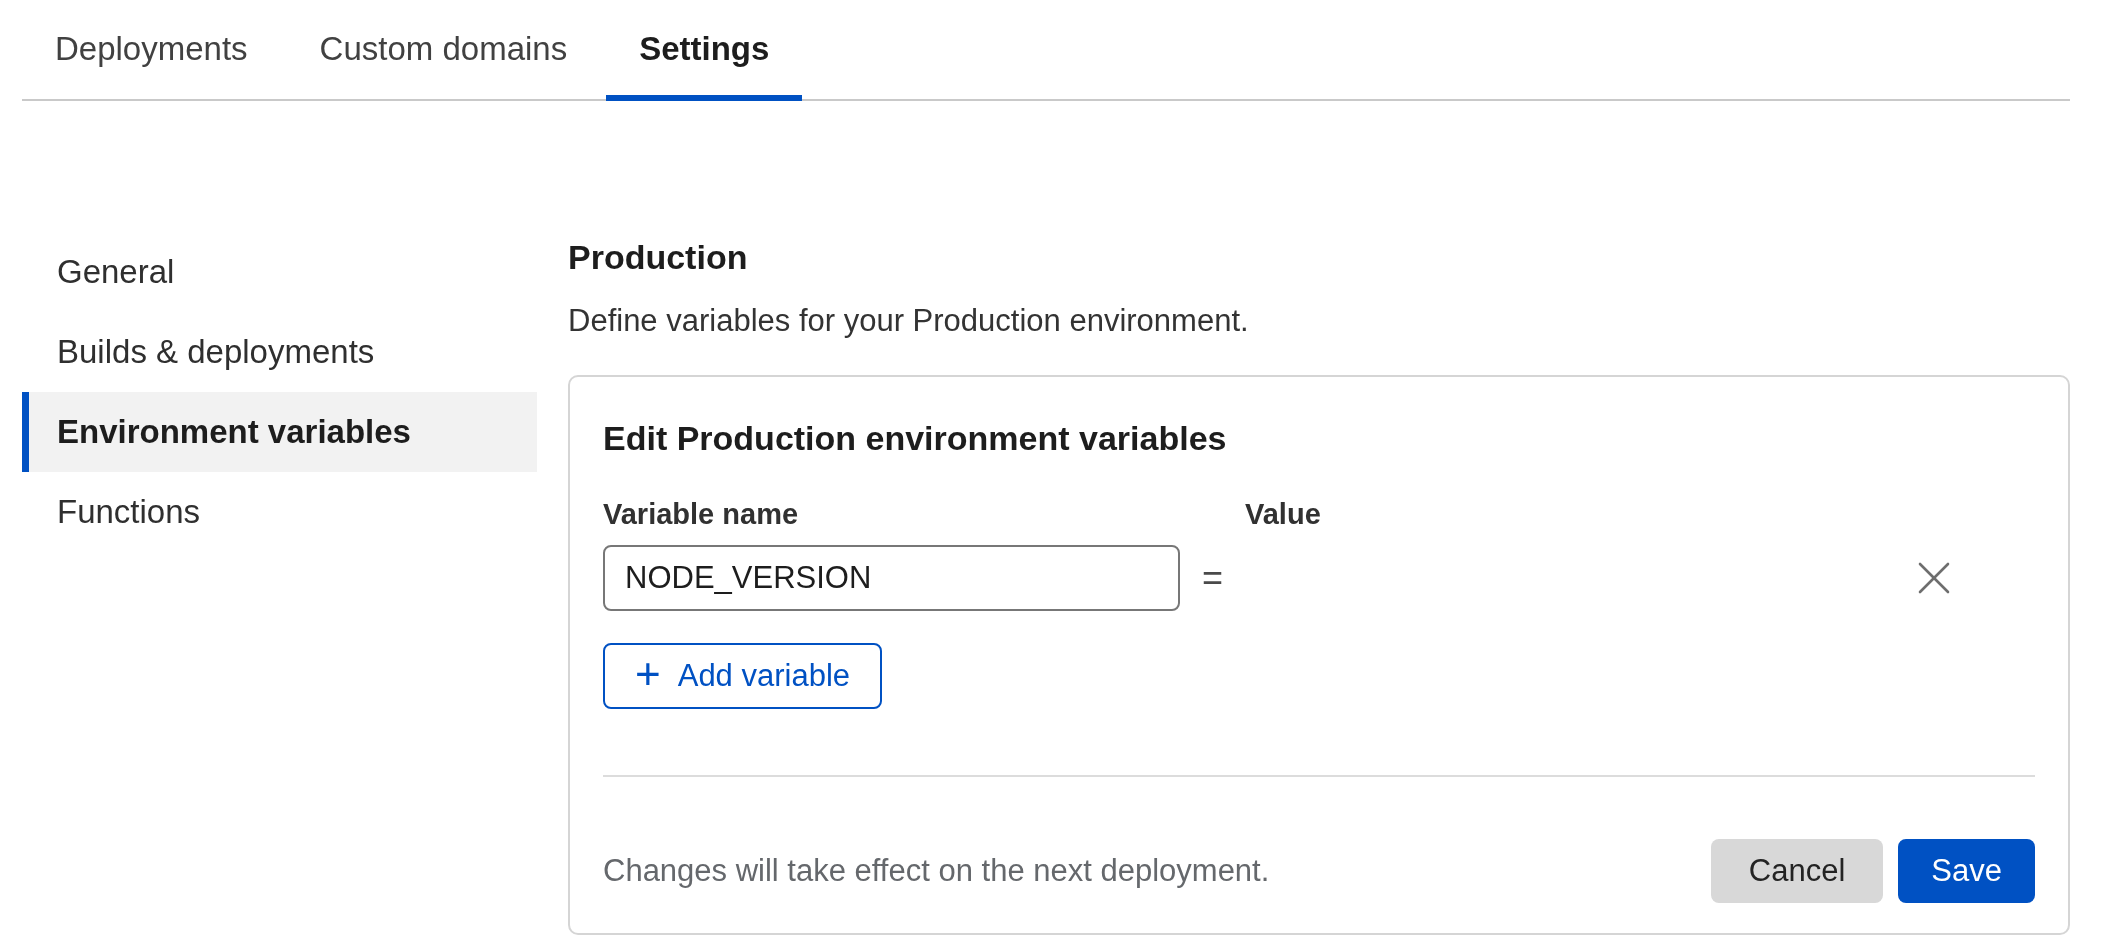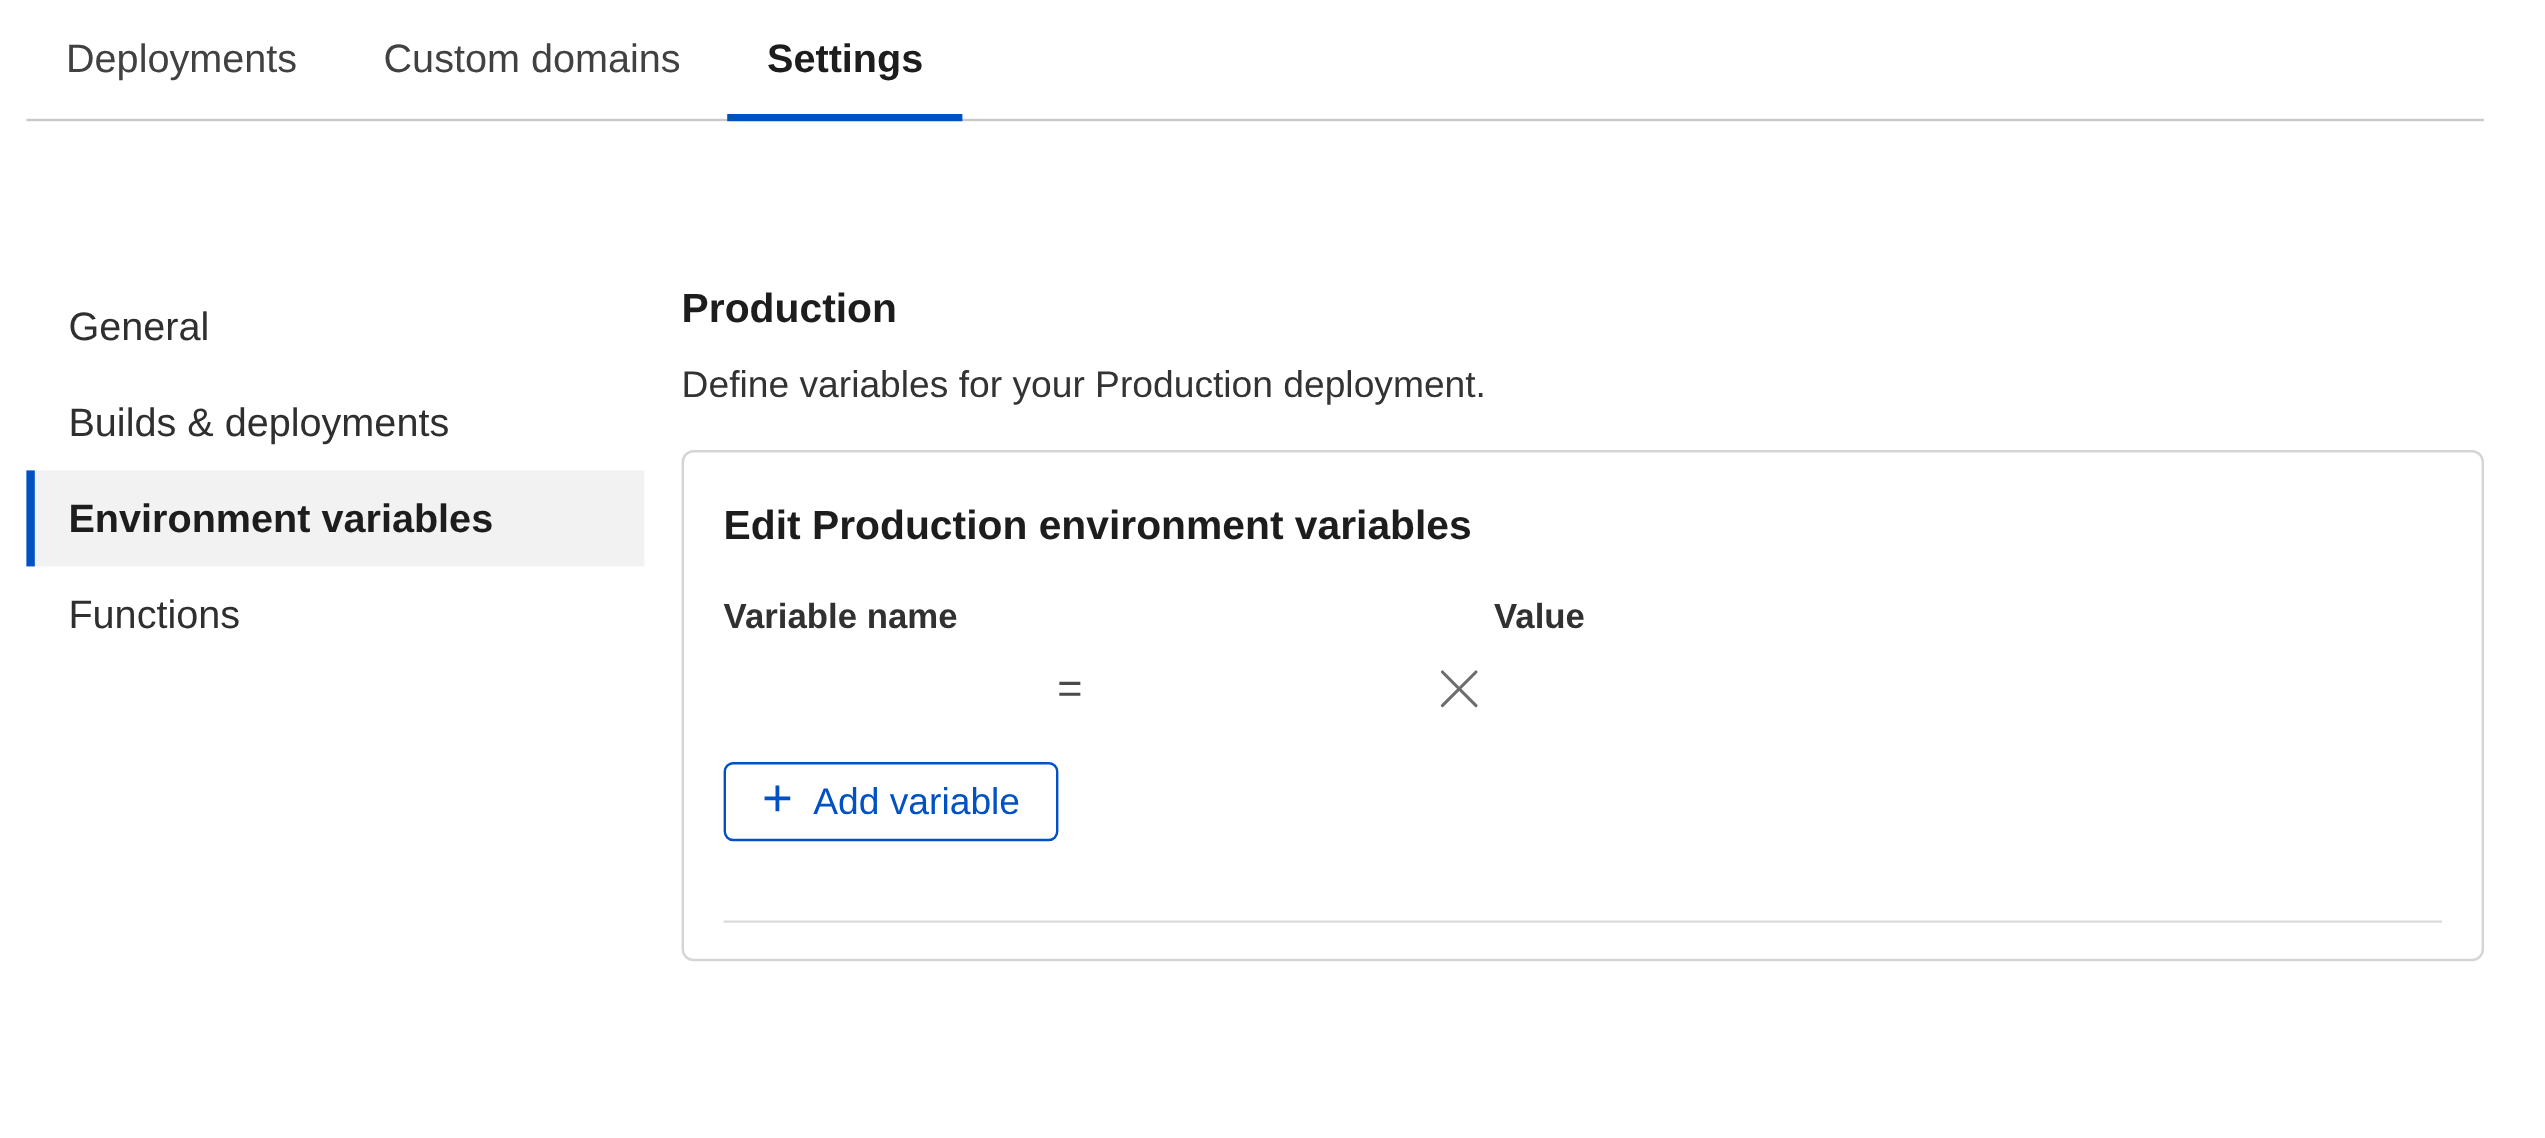--- a/index.html
+++ b/index.html
@@ -64,45 +64,53 @@
 
   <nav class="sidebar">
     <div class="side-item">General</div>
     <div class="side-item">Builds &amp; deployments</div>
     <div class="side-item selected">Environment variables</div>
     <div class="side-item">Functions</div>
   </nav>
 
   <main class="main">
     <h1 class="section-title">Production</h1>
-    <p class="section-desc">Define variables for your Production deployment.</p>
+    <p class="section-desc">Define variables for your Production environment.</p>
 
     <section class="card">
       <h2 class="card-title">Edit Production environment variables</h2>
 
       <div class="var-grid">
         <label class="field-label">Variable name</label>
         <span></span>
         <label class="field-label">Value</label>
         <span></span>
 
+        <input class="text-input" type="text" value="NODE_VERSION" style="">
         <div class="equals">=</div>
         <button class="remove-btn">
           <span style="display:flex;">
             <svg width="34" height="34" viewBox="0 0 34 34">
               <line x1="3" y1="3" x2="31" y2="31" stroke="#6e6e6e" stroke-width="2.6" stroke-linecap="round"></line>
               <line x1="31" y1="3" x2="3" y2="31" stroke="#6e6e6e" stroke-width="2.6" stroke-linecap="round"></line>
             </svg>
           </span>
         </button>
       </div>
 
       <button class="add-btn">
         <span class="add-plus">+</span>
         <span>Add variable</span>
       </button>
 
       <hr class="divider">
 
+      <div class="card-footer">
+        <span class="footer-note">Changes will take effect on the next deployment.</span>
+        <div class="footer-actions">
+          <button class="btn btn-cancel">Cancel</button>
+          <button class="btn btn-save">Save</button>
+        </div>
+      </div>
     </section>
   </main>
 
 </div>
 
 </body></html>

